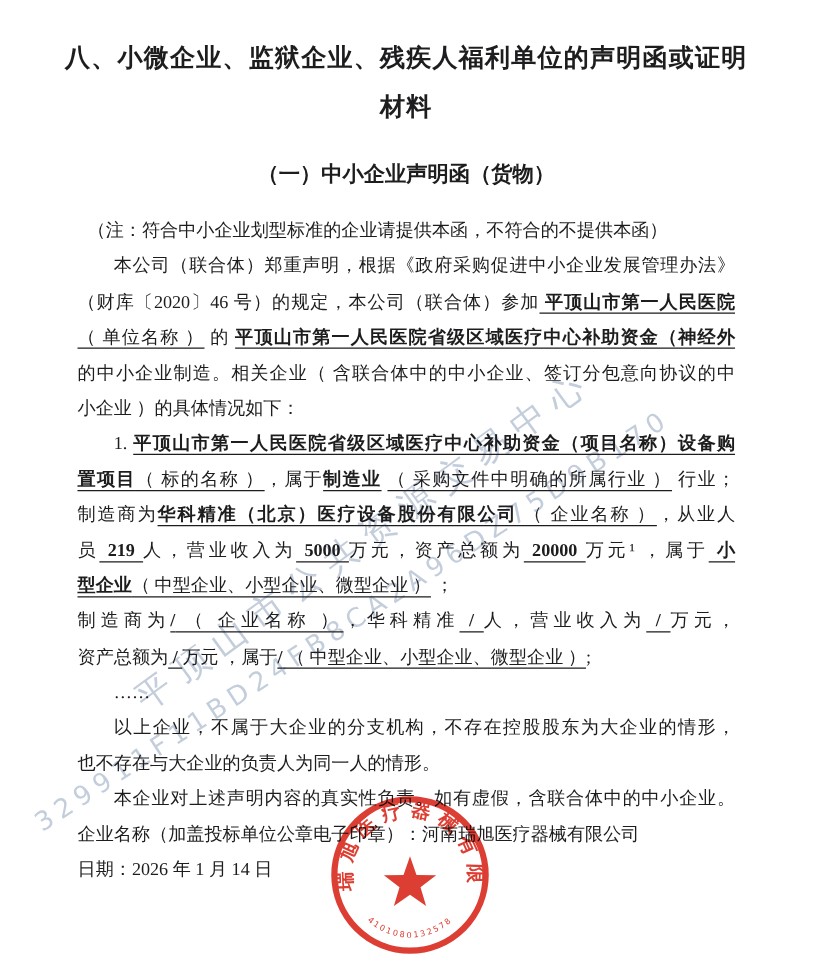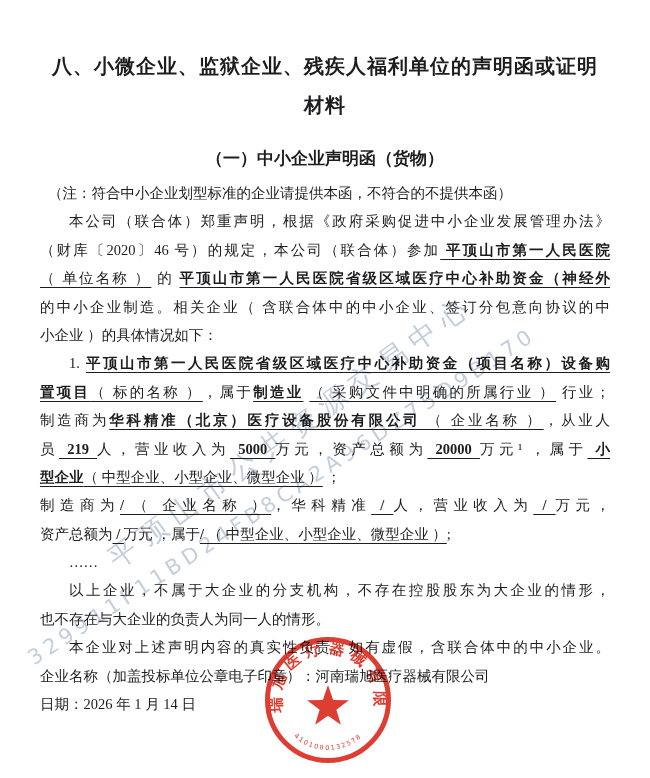--- a/index.html
+++ b/index.html
@@ -10,25 +10,25 @@
   }
   
   .wm-layer { position:absolute; inset:0; z-index:1; pointer-events:none; }
   .wm { position:absolute; transform-origin:0 50%; white-space:nowrap; opacity:.62; }
   .wm-cn  { left:112px; top:543px; transform:rotate(-36deg); font-size:28px; letter-spacing:9px;
             font-family:"Liberation Sans","DejaVu Sans",sans-serif; }
   .wm-hash{ left:30px;  top:648px; transform:rotate(-33deg); font-size:21px; letter-spacing:5px;
             font-family:"DejaVu Sans","Liberation Sans",sans-serif; }
   
   .content { position:relative; z-index:2; }
-  .title { margin:0; padding-top:47px; text-align:center; font-size:20px; line-height:39px;
+  .title { margin:0; padding-top:28px; text-align:center; font-size:20px; line-height:39px;
            font-weight:700; font-family:"Liberation Sans","DejaVu Sans",sans-serif; letter-spacing:1px; }
   .subtitle { margin:22px 0 0 0; text-align:center; font-size:17px; line-height:24px; font-weight:700;
               font-family:"Liberation Sans","DejaVu Sans",sans-serif; }
-  .body { margin-top:8px; padding:0 40px; font-size:14.5px; }
+  .body { margin-top:19px; padding:0 62px; font-size:14.5px; }
   .line { line-height:28.4px; height:28.4px; white-space:nowrap; }
   .line.j { text-align:justify; text-align-last:justify; }
   .line .u { text-decoration:underline; text-underline-offset:4px; text-decoration-thickness:1px; }
   .line .b { font-weight:700; }
   .ind1 { padding-left:8px; }
   .ind2 { padding-left:29px; }
   
   .stamp { position:absolute; left:260px; top:632px; width:136px; height:136px; z-index:3;
            mix-blend-mode:multiply; opacity:.9; pointer-events:none; }
 </style>

